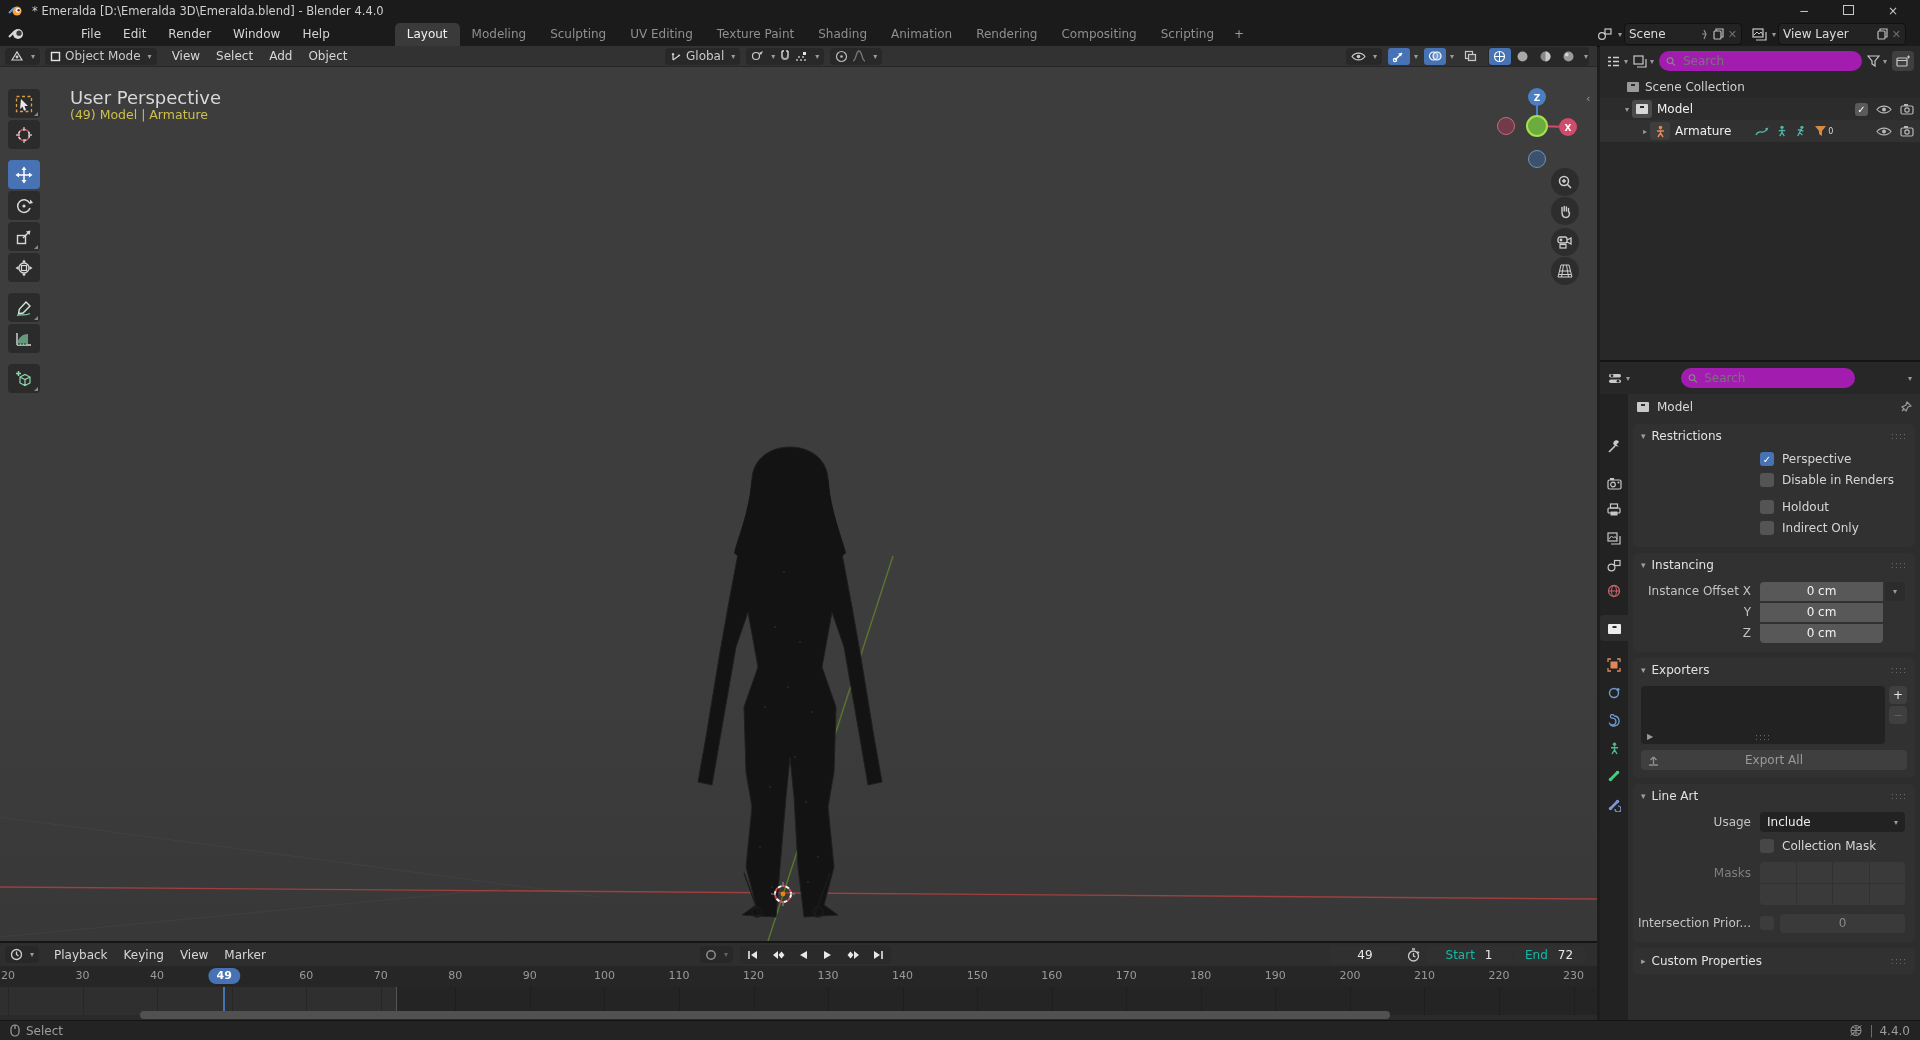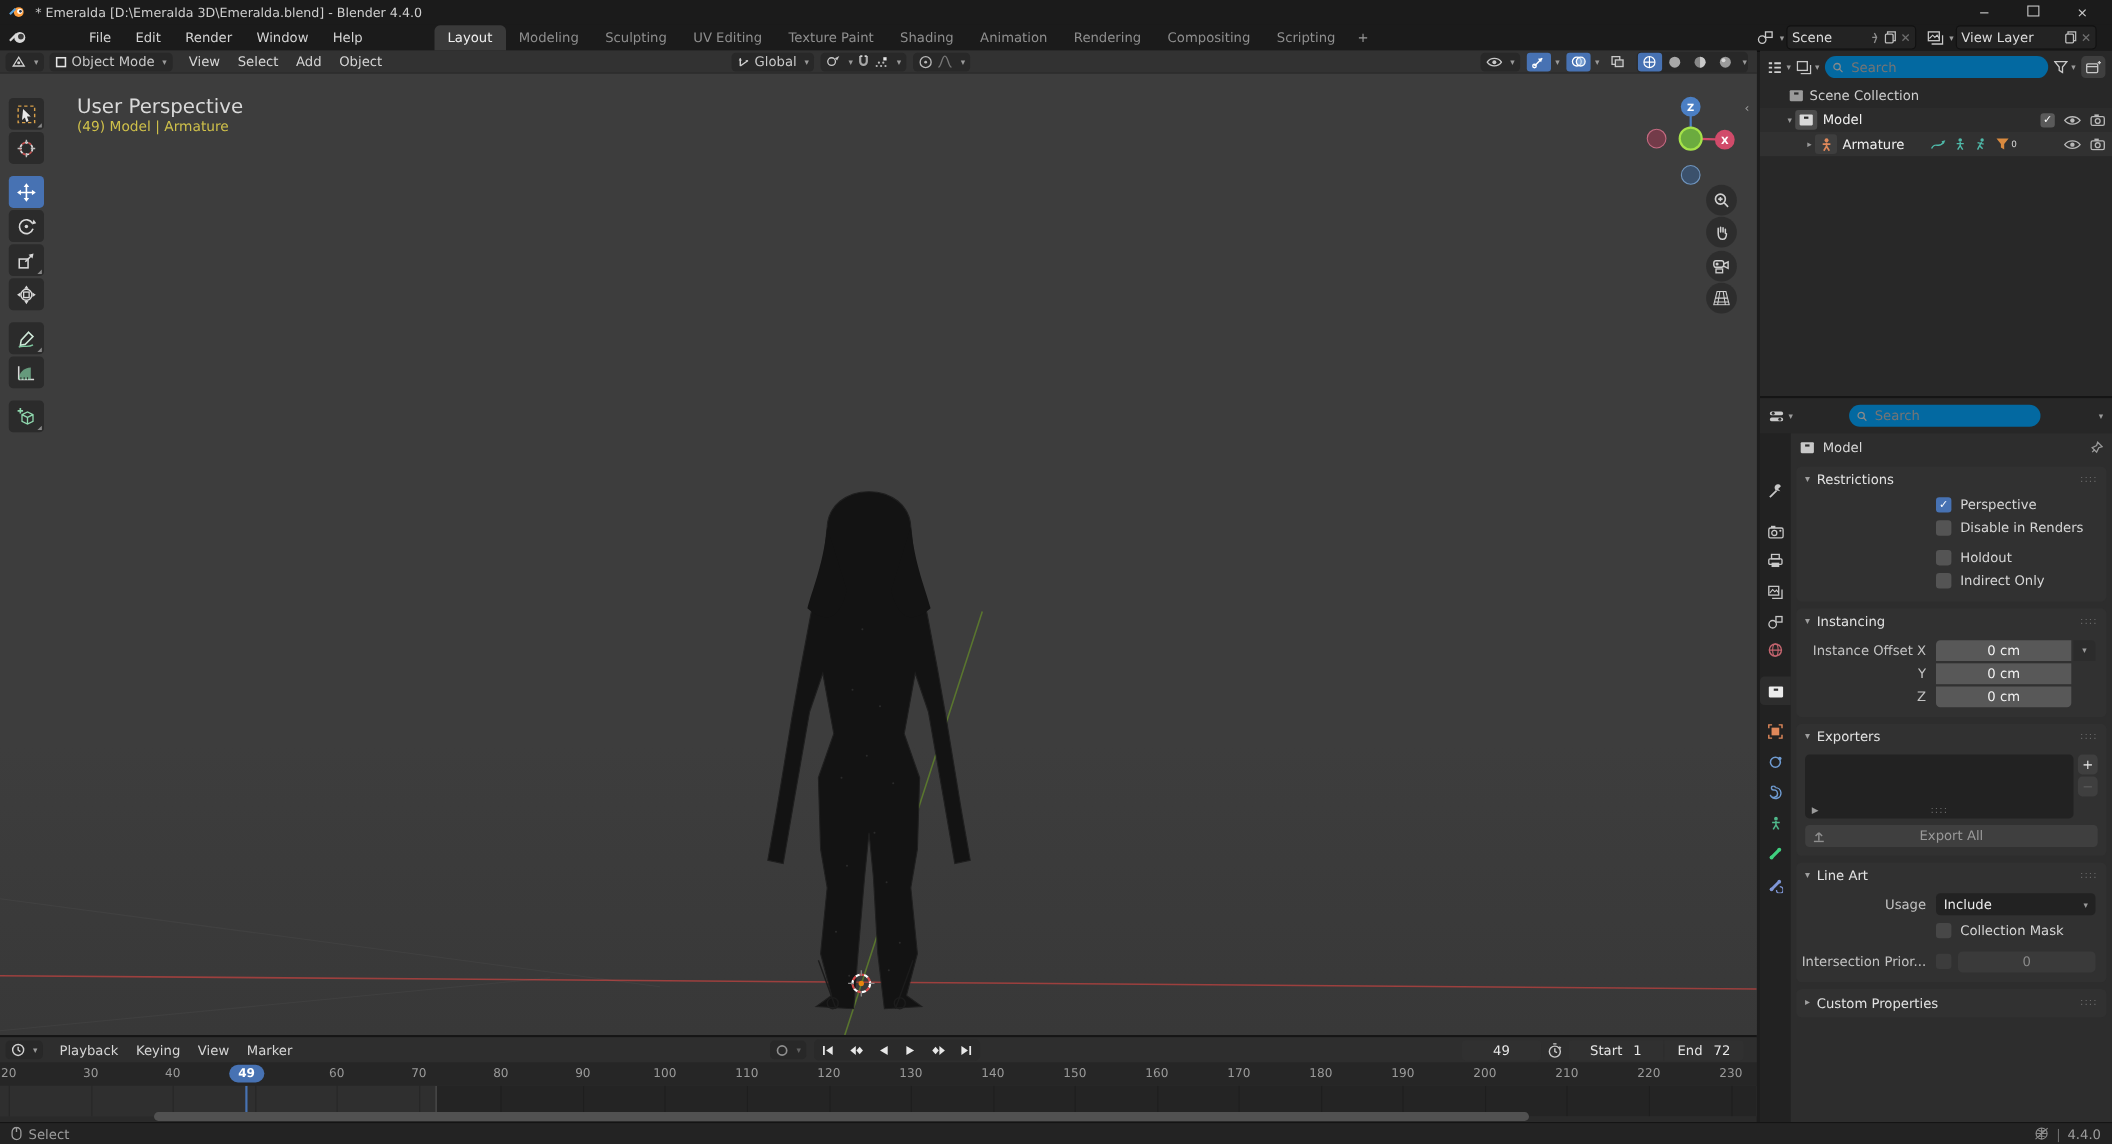--- a/index.html
+++ b/index.html
@@ -39,21 +39,21 @@
   #toolbar{position:absolute;left:8px;top:22px;display:flex;flex-direction:column;gap:2px;}
   .tool-btn{width:32px;height:29px;background:#2b2b2b;border-radius:4px;display:flex;align-items:center;justify-content:center;position:relative;}
   .tool-btn.active{background:#4772b3;}
   .tool-btn.sub::after{content:"";position:absolute;right:2px;bottom:2px;border-left:4px solid transparent;border-bottom:4px solid #8a8a8a;}
   .tool-gap{height:7px;}
   
   .vp-circle-btn{position:absolute;width:28px;height:28px;border-radius:50%;background:rgba(40,40,40,.75);display:flex;align-items:center;justify-content:center;}
   
   #outliner{position:absolute;left:1600px;top:46px;width:320px;height:316px;background:#282828;border-bottom:2px solid #151515;box-sizing:border-box;}
   #outliner-header{display:flex;align-items:center;height:30px;padding:0 6px;gap:5px;}
-  .search-field{display:flex;align-items:center;flex:1;height:20px;background:#0369a1;border-radius:10px;padding:0 7px;gap:5px;}
+  .search-field{display:flex;align-items:center;flex:1;height:20px;background:#a21caf;border-radius:10px;padding:0 7px;gap:5px;}
   .search-field input{background:transparent;border:0;outline:0;color:#bdbdbd;font-family:inherit;font-size:12px;width:100%;}
   .ol-row{display:flex;align-items:center;height:22px;padding-right:6px;}
   .ol-row .label{margin-left:5px;color:#cfcfcf;}
   .ol-right{margin-left:auto;display:flex;gap:8px;align-items:center;}
   .iconbox{width:20px;height:18px;border-radius:3px;display:flex;align-items:center;justify-content:center;}
   .iconbox.hl{background:#4b4b4b;}
   
   #properties{position:absolute;left:1600px;top:362px;width:320px;height:658px;background:#272727;}
   #prop-header{display:flex;align-items:center;height:32px;padding:0 8px;gap:6px;}
   #prop-tabs{position:absolute;left:0;top:32px;width:28px;height:626px;background:#222222;}
@@ -84,21 +84,21 @@
   .tick{position:absolute;top:3px;transform:translateX(-50%);color:#9a9a9a;font-size:11px;}
   #tl-tracks{position:absolute;left:0;top:44px;width:100%;height:28px;background:#2f2f2f;overflow:hidden;}
   .gridline{position:absolute;top:0;width:1px;height:100%;background:#272727;}
   #frame-badge{position:absolute;top:2px;transform:translateX(-50%);background:#4772b3;color:#fff;font-size:11px;font-weight:bold;border-radius:9px;padding:1px 8px 2px;}
   #playhead{position:absolute;top:0;width:2px;height:100%;background:#4772b3;}
   #tl-scroll{position:absolute;left:0;top:65px;width:100%;height:14px;}
   #tl-scroll .thumb{position:absolute;top:3px;height:8px;background:#515151;border-radius:4px;}
   .transport{display:flex;gap:1px;background:#2a2a2a;border-radius:4px;padding:1px;}
   .tbtn{width:24px;height:17px;display:flex;align-items:center;justify-content:center;border-radius:3px;color:#e8e8e8;font-size:10px;}
   .tl-field{height:18px;background:#303030;border-radius:3px;color:#e8e8e8;display:flex;align-items:center;justify-content:center;gap:10px;}
-  .tl-field .fl{color:#e5e5e5;}
+  .tl-field .fl{color:#14b8a6;}
   
   #statusbar{position:absolute;left:0;top:1020px;width:1920px;height:20px;background:#232323;border-top:1px solid #141414;display:flex;align-items:center;box-sizing:border-box;padding:0 10px;color:#9d9d9d;}
   svg{display:block;}
 </style>
 </head>
 <body>
 
 <div id="app">
 
   <div id="titlebar">
@@ -798,20 +798,33 @@
           <span class="plabel">Usage</span>
           <div class="dropdown-field" style="flex:1">
               <span>Include</span>
               <span class="chev" style="margin-left:auto">▾</span>
             </div>
         </div>
         <div class="prow" style="margin-top:4px;">
           <span class="plabel"></span>
           <span class="checkbox" style="background:#474747"></span>
           <span class="cb-label">Collection Mask</span>
+        </div>
+        <div class="prow" style="margin-top:6px;align-items:flex-start;">
+          <span class="plabel dim" style="padding-top:4px">Masks</span>
+          <div id="masks-grid" style="flex:1;display:grid;grid-template-columns:repeat(4,1fr);gap:1px;border-radius:4px;overflow:hidden;">
+              <div style="height: 21px; background: rgb(58, 58, 58);"></div>
+              <div style="height: 21px; background: rgb(58, 58, 58);"></div>
+              <div style="height: 21px; background: rgb(58, 58, 58);"></div>
+              <div style="height: 21px; background: rgb(58, 58, 58);"></div>
+              <div style="height: 21px; background: rgb(58, 58, 58);"></div>
+              <div style="height: 21px; background: rgb(58, 58, 58);"></div>
+              <div style="height: 21px; background: rgb(58, 58, 58);"></div>
+              <div style="height: 21px; background: rgb(58, 58, 58);"></div>
+            </div>
         </div>
         <div class="prow" style="margin-top:8px;">
           <span class="plabel">Intersection Prior...</span>
           <span class="checkbox dim"></span>
           <div class="field dim" style="flex:1;margin-left:6px;border-radius:4px;">
               <span>0</span>
             </div>
         </div>
       </div>
 

